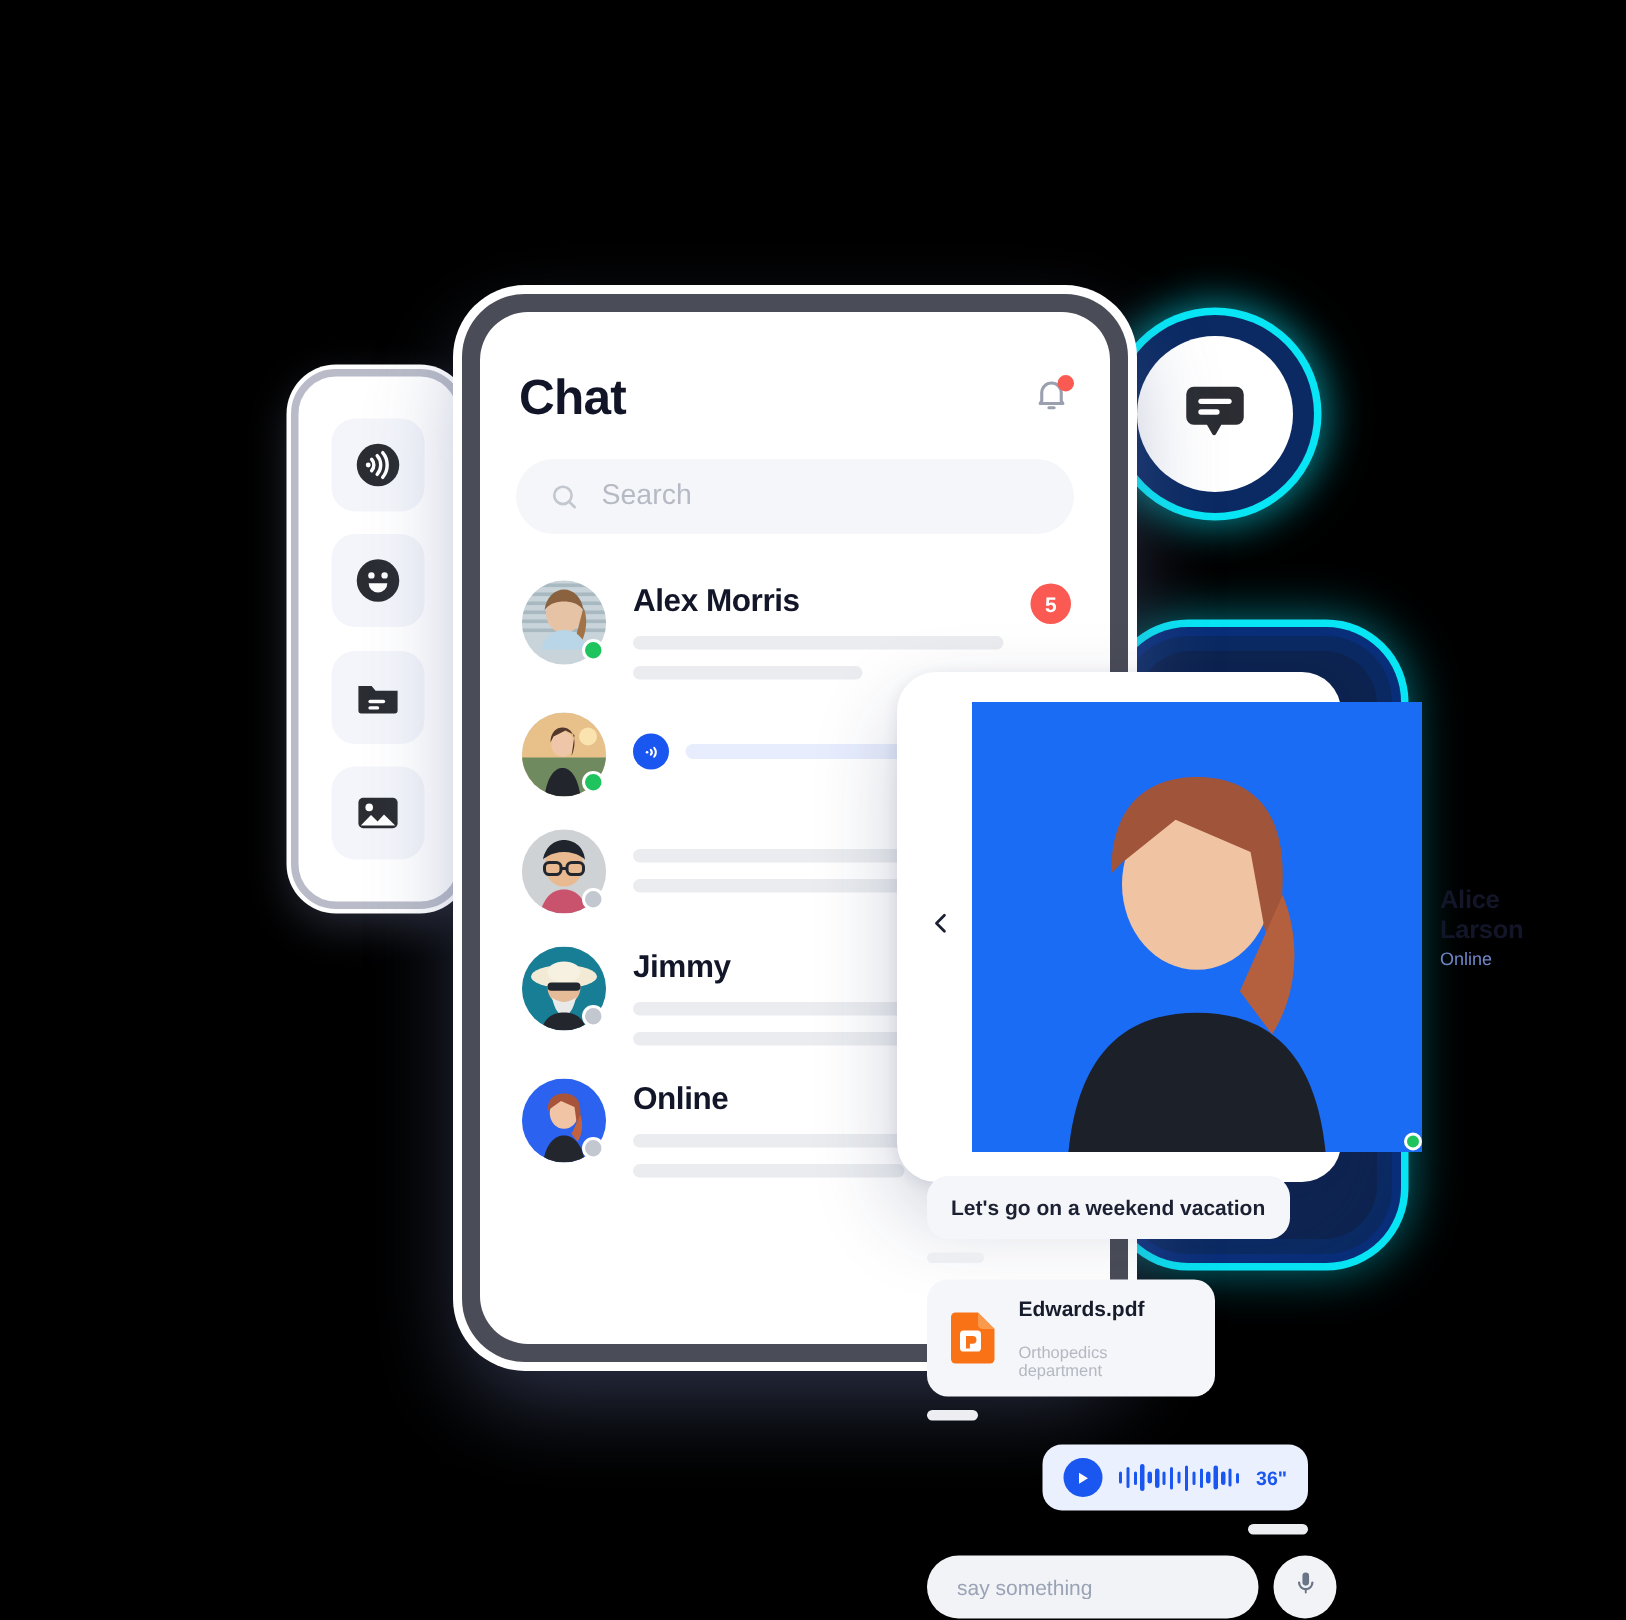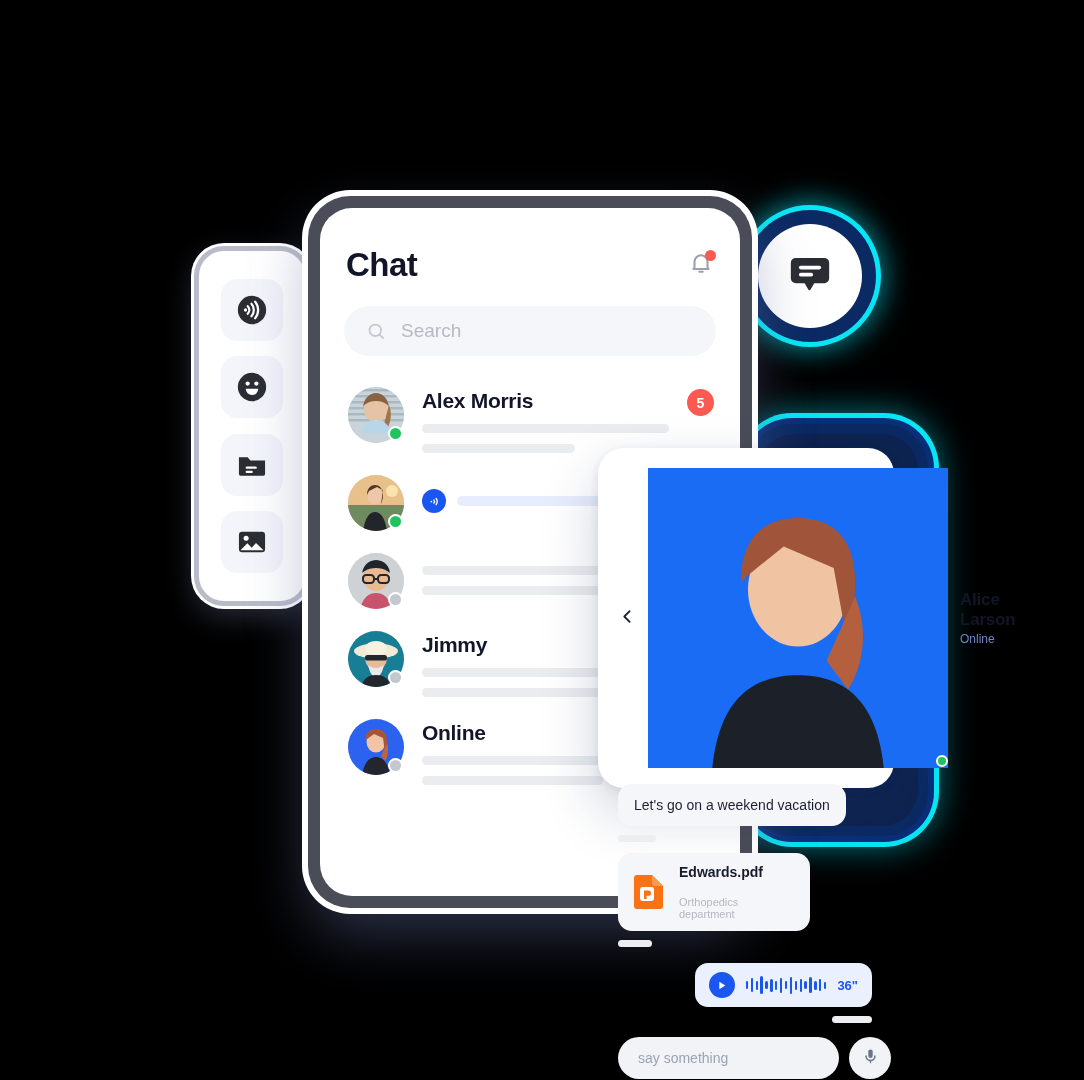--- a/index.html
+++ b/index.html
@@ -193,21 +193,21 @@
     width: 12px; height: 12px; border-radius: 50%;
     background:#20c45f; border: 2px solid #fff;
   }
   #alice-name { font-size: 17px; font-weight: 700; color: #121628; letter-spacing: -.2px; }
   #alice-status { font-size: 12px; color: #6f86c9; margin-top: 2px; }
 
   #msgs { margin-top: 16px; flex: 1 1 auto; }
   .bubble-in {
     background: #f5f6f9; border-radius: 14px;
     padding: 13px 16px;
-    font-size: 14px; color: #1b2133; font-weight: 400;
+    font-size: 14px; color: #1b2133; font-weight: 700;
     display: inline-block;
   }
   .mini-skel { height: 7px; border-radius: 4px; background: #eceef2; margin-top: 9px; }
   .file-card {
     margin-top: 11px;
     background: #f5f6f9; border-radius: 14px;
     padding: 11px 14px;
     display: flex; align-items: center; gap: 13px;
     width: 192px;
   }

